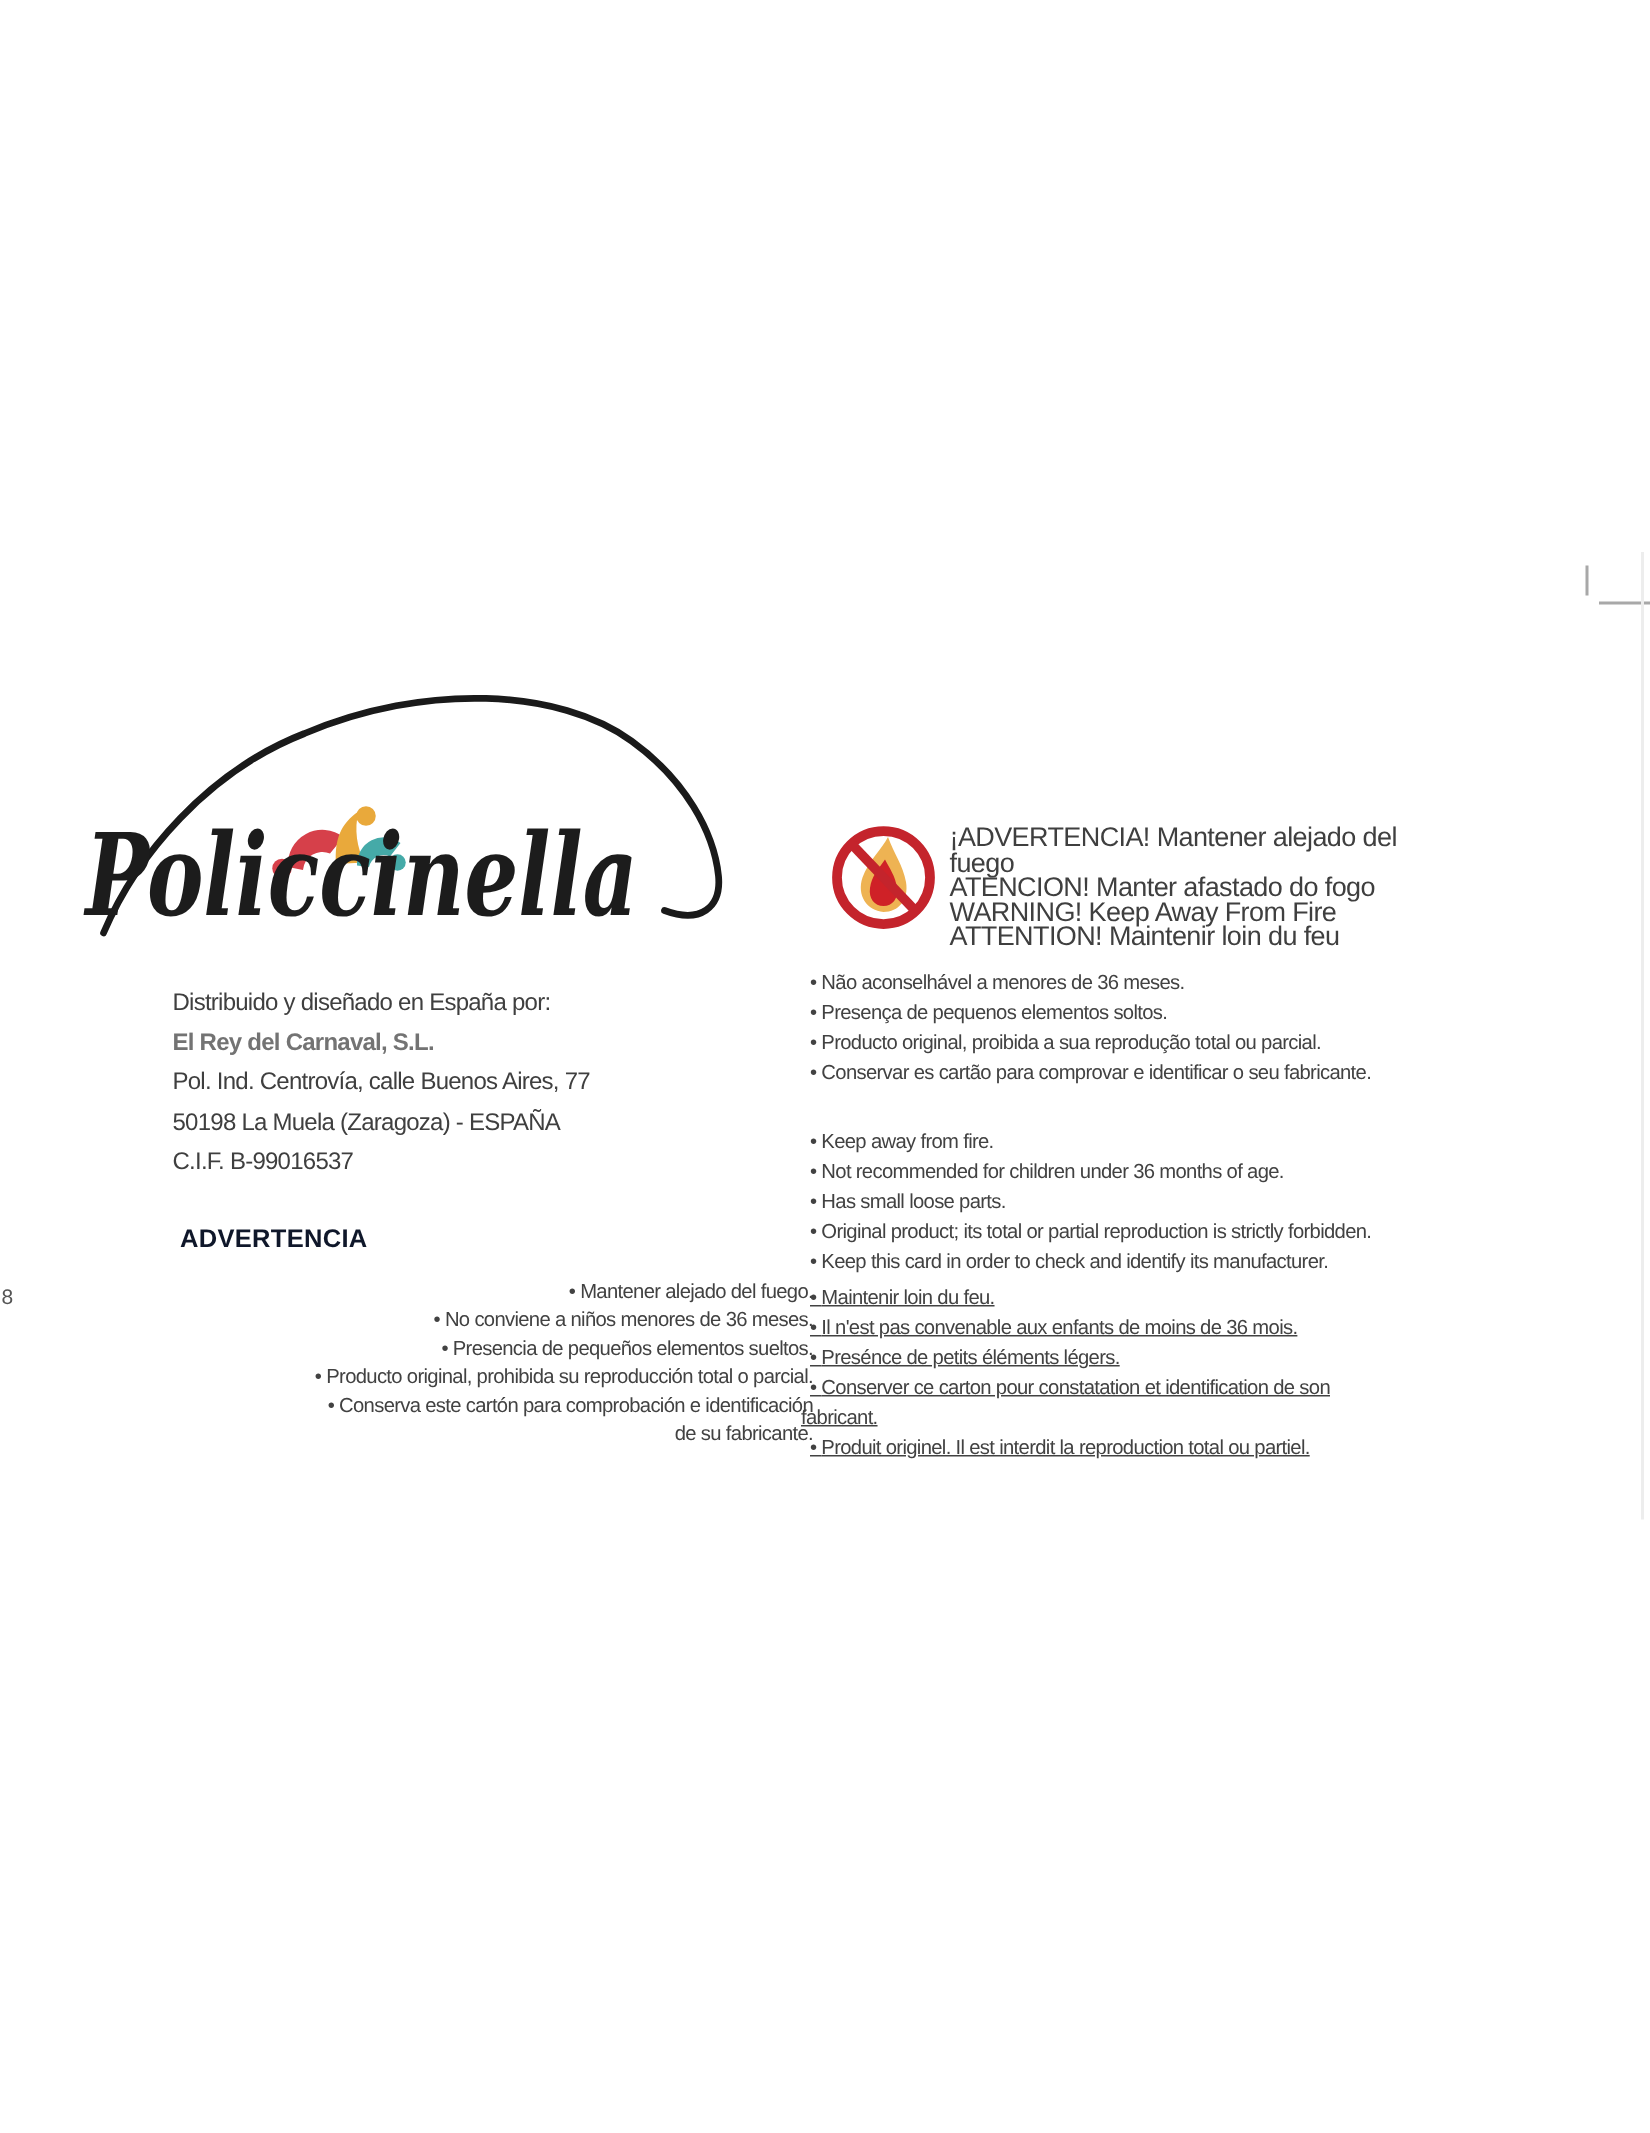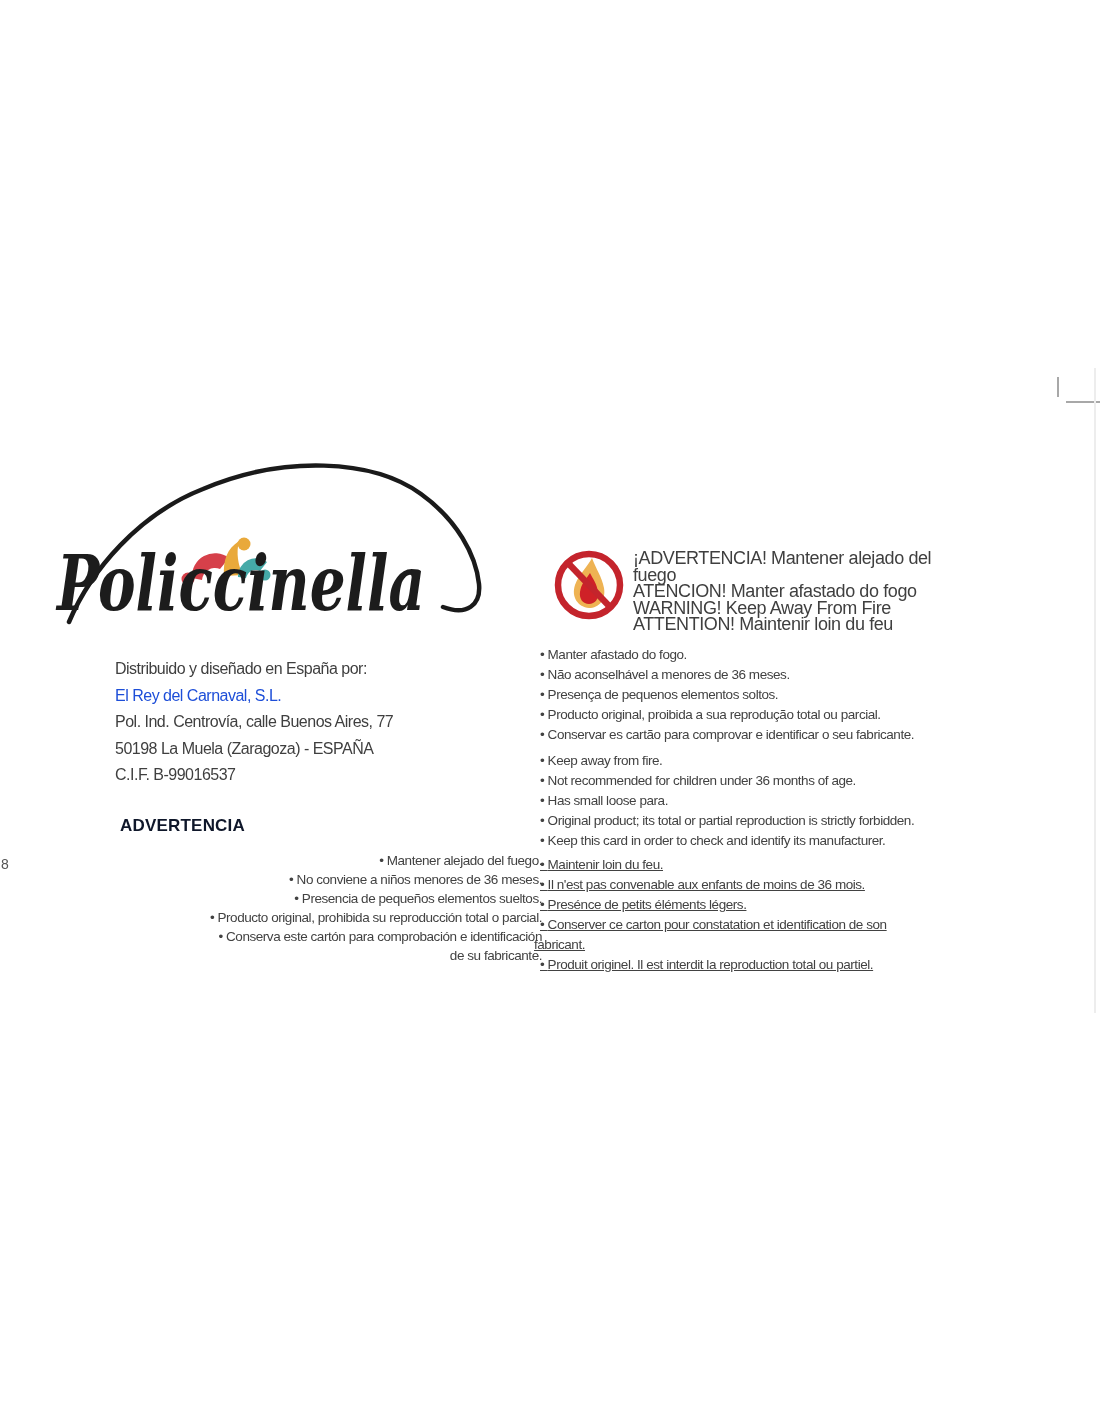--- a/index.html
+++ b/index.html
@@ -15,21 +15,21 @@
 
   
   .logo{position:absolute;left:55px;top:458px;width:480px;height:192px;}
   .logo text{
     font-family:"DejaVu Serif","Liberation Serif",serif;
     font-style:italic;font-weight:600;fill:#1c1c1c;
   }
 
   
   .distributor{position:absolute;left:115px;top:656px;font-size:16px;letter-spacing:-0.5px;line-height:26.5px;color:#3f3f3f;}
-  .distributor .company{font-weight:normal;color:#1d4ed8;}
+  .distributor .company{font-weight:bold;color:#737373;}
 
   
   .adv-heading{position:absolute;left:120px;top:816px;font-size:17px;font-weight:bold;color:#0f172a;letter-spacing:0.2px;}
 
   ul.wlist{list-style:none;margin:0;padding:0;position:absolute;font-size:13.5px;letter-spacing:-0.45px;color:#424242;}
   ul.wlist li{white-space:pre-line;text-indent:6px;}
   ul.wlist li::before{content:"\2022\00a0";}
   .es-list{left:110px;top:851px;width:432px;line-height:19px;text-align:right;}
   .pt-list{left:534px;top:645px;width:540px;line-height:20px;}
   .en-list{left:534px;top:751px;width:540px;line-height:20px;}
@@ -90,30 +90,29 @@
   </svg>
 
   <ul class="hdr-list">
       <li>¡ADVERTENCIA! Mantener alejado del fuego</li>
       <li>ATENCION! Manter afastado do fogo</li>
       <li>WARNING! Keep Away From Fire</li>
       <li>ATTENTION! Maintenir loin du feu</li>
     </ul>
 
   <ul class="wlist pt-list">
-      <li>Manter afastado do fogo.</li>
       <li>Não aconselhável a menores de 36 meses.</li>
       <li>Presença de pequenos elementos soltos.</li>
       <li>Producto original, proibida a sua reprodução total ou parcial.</li>
       <li>Conservar es cartão para comprovar e identificar o seu fabricante.</li>
     </ul>
   <ul class="wlist en-list">
       <li>Keep away from fire.</li>
       <li>Not recommended for children under 36 months of age.</li>
-      <li>Has small loose para.</li>
+      <li>Has small loose parts.</li>
       <li>Original product; its total or partial reproduction is strictly forbidden.</li>
       <li>Keep this card in order to check and identify its manufacturer.</li>
     </ul>
   <ul class="wlist fr-list">
       <li>Maintenir loin du feu.</li>
       <li>Il n'est pas convenable aux enfants de moins de 36 mois.</li>
       <li>Presénce de petits éléments légers.</li>
       <li>Conserver ce carton pour constatation et identification de son
 fabricant.</li>
       <li>Produit originel. Il est interdit la reproduction total ou partiel.</li>

